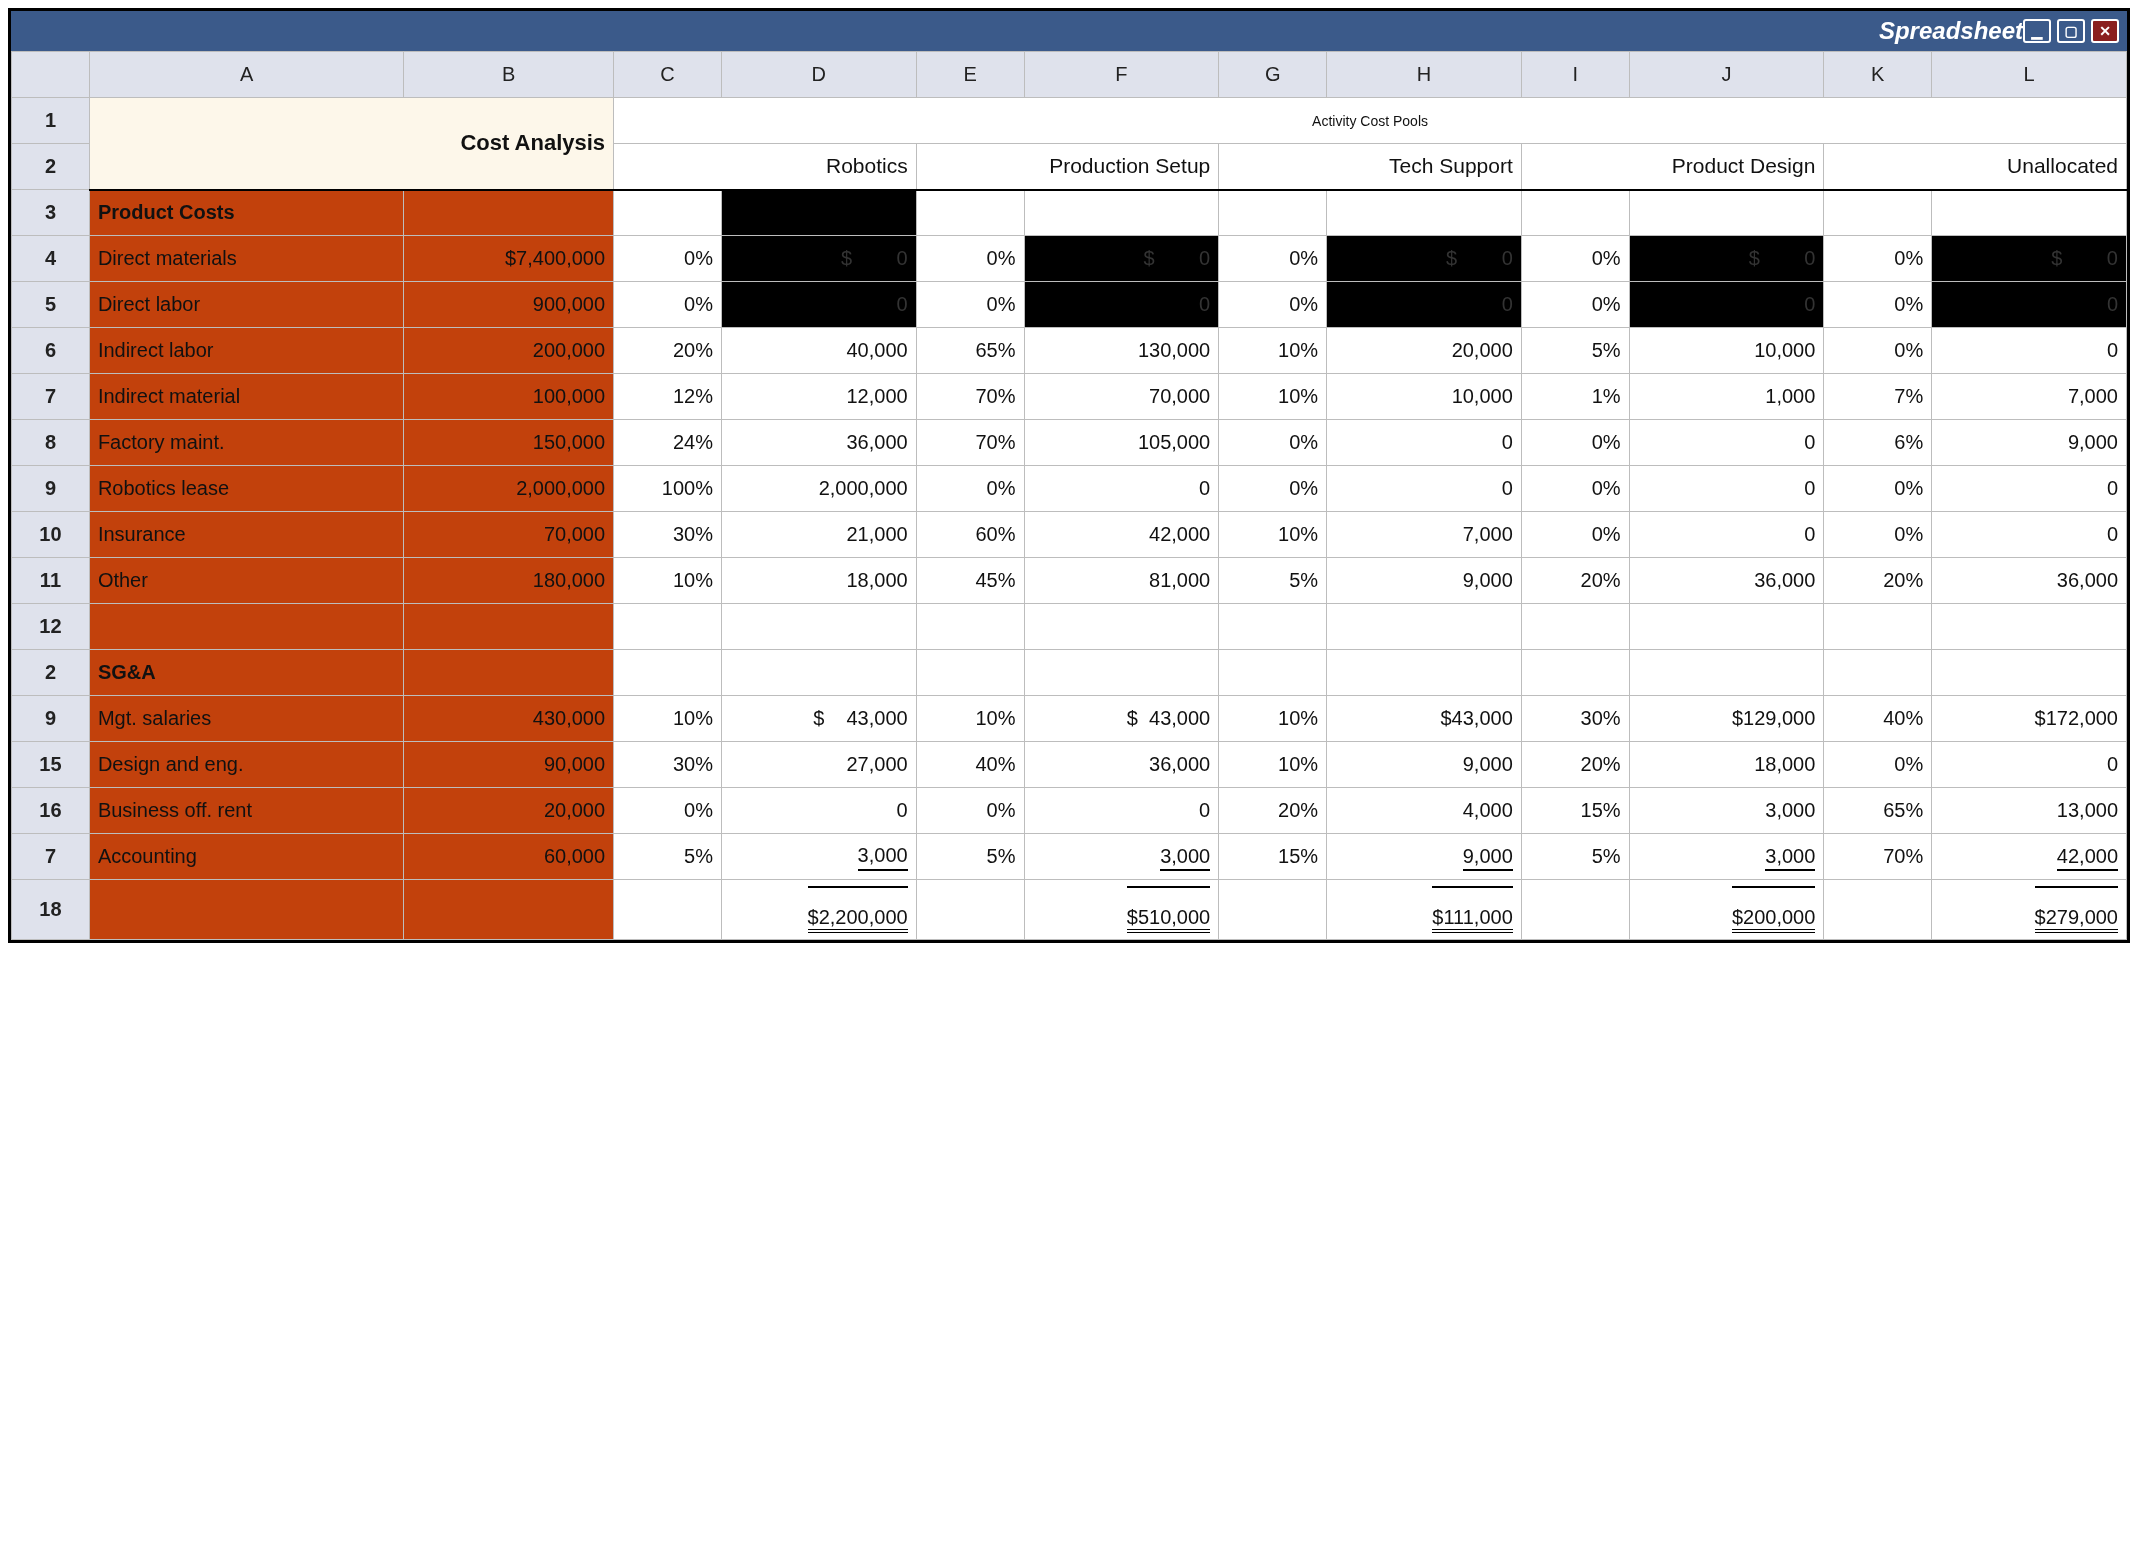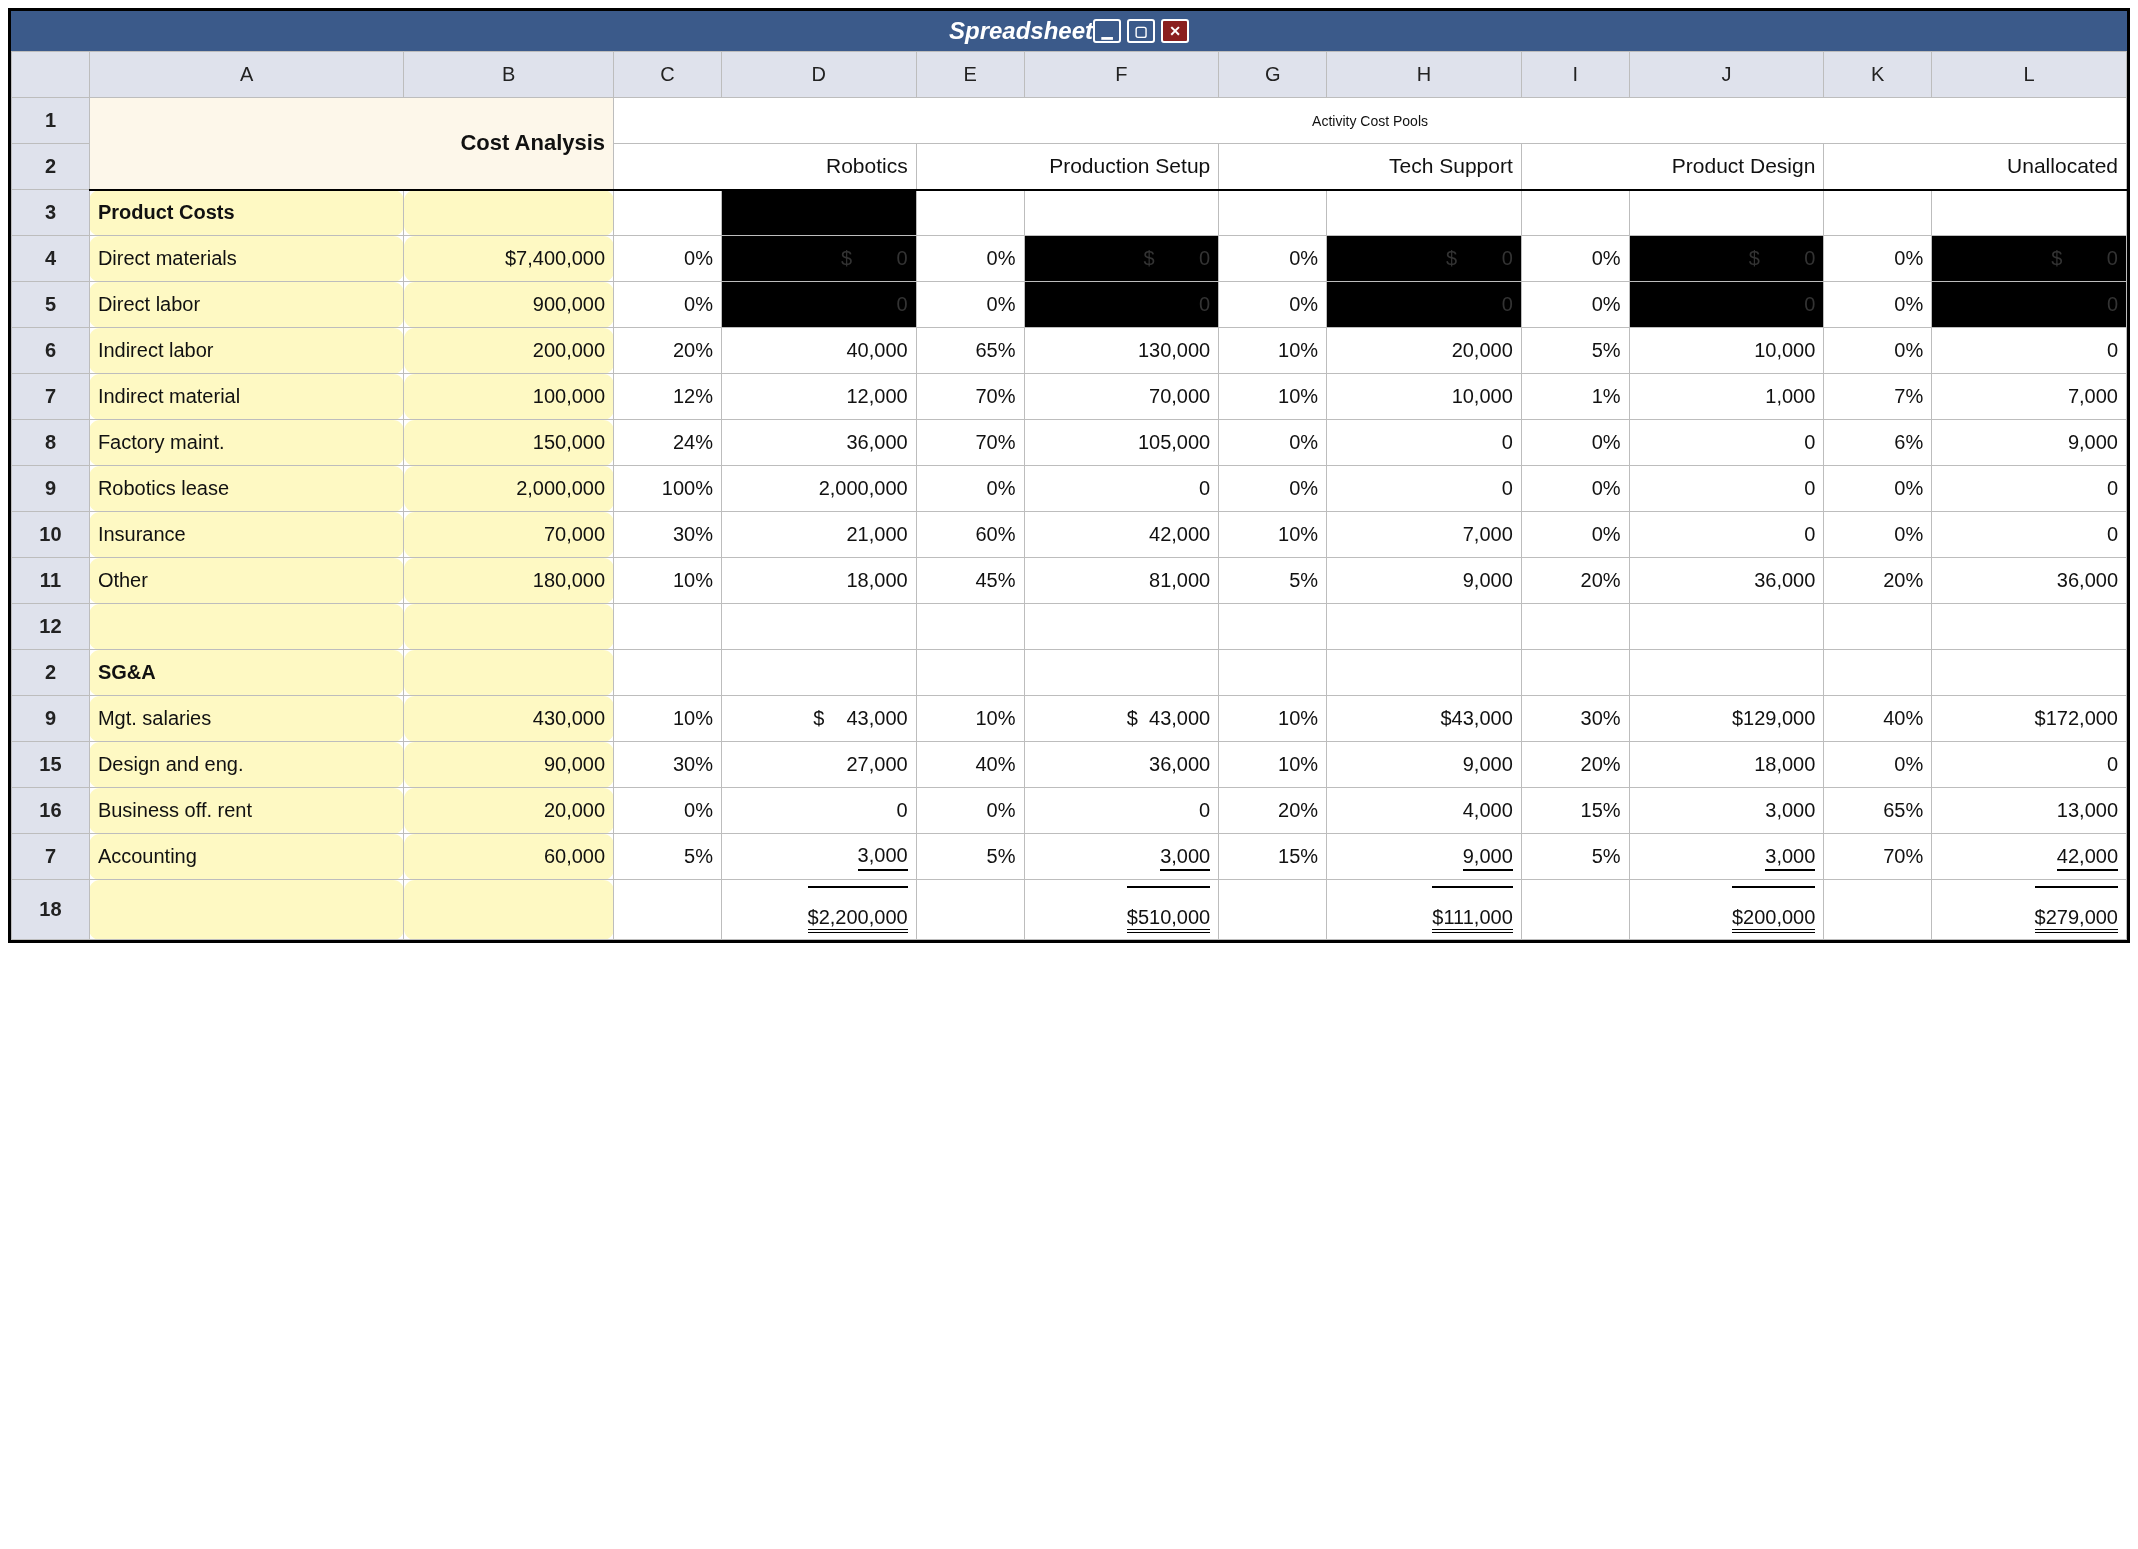--- a/index.html
+++ b/index.html
@@ -12,21 +12,21 @@
   .window {
     border: 3px solid #000;
     background: #fff;
     width: 100%;
   }
   .titlebar {
     background: #3b5a8a;
     color: #fff;
     display: flex;
     align-items: center;
-    justify-content: center;
+    justify-content: flex-end;
     padding: 4px 8px;
     height: 40px;
   }
   .titlebar .title {
     font-style: italic;
     font-weight: bold;
     font-size: 24px;
   }
   .window-controls {
     display: flex;
@@ -74,22 +74,21 @@
     background: #dfe2ec;
     text-align: center;
     width: 52px;
     color: #222;
   }
   .corner {
     background: #dfe2ec;
     width: 52px;
   }
   .cream {
-    background: #fef9c3;
-    border-radius: 11px;
+    background: #c2410c;
   }
   .title-merge {
     background: #fdf7ea;
     text-align: right;
     font-weight: bold;
     font-size: 22px;
     border-bottom: 2.5px solid #000 !important;
   }
   .acp-title {
     text-align: center;

